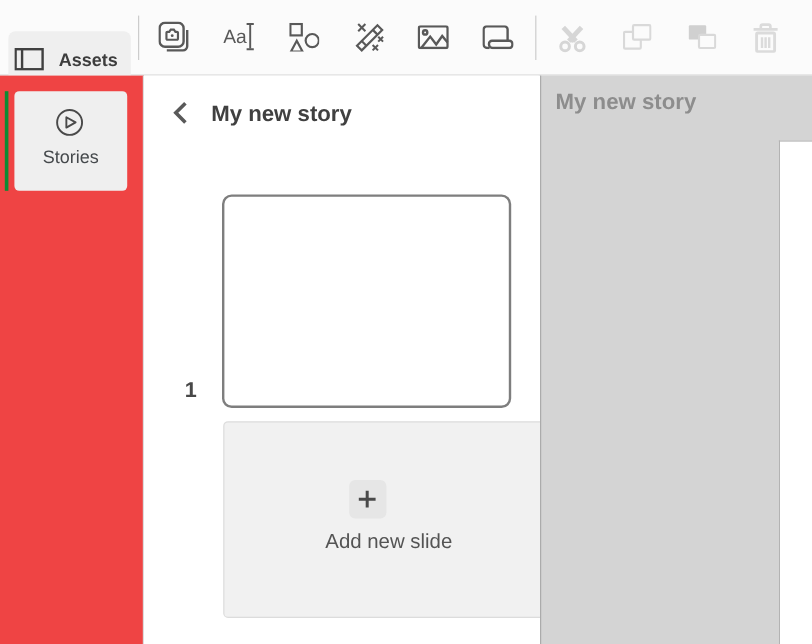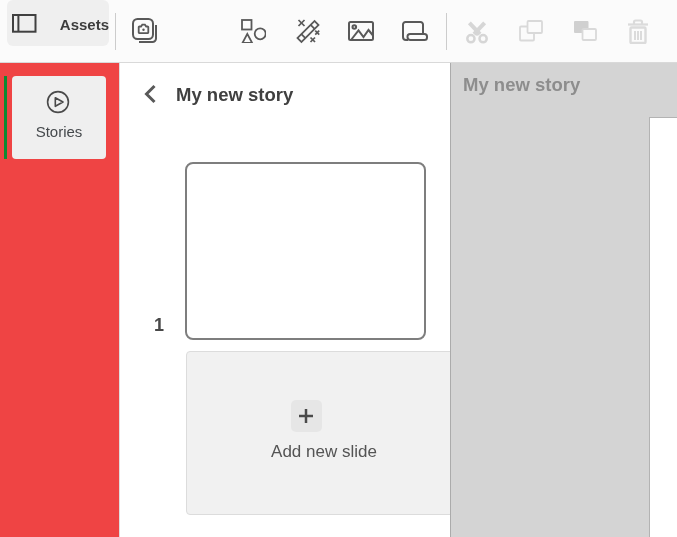--- a/index.html
+++ b/index.html
@@ -1,18 +1,18 @@
 <!DOCTYPE html>
 <html><head>
 <meta charset="utf-8">
 <style>
   * { margin:0; padding:0; box-sizing:border-box; }
   html,body { width:677px; height:537px; overflow:hidden; font-family:"Liberation Sans", sans-serif; background:#fff; }
   .toolbar { position:absolute; left:0; top:0; width:677px; height:63px; background:#fbfbfb; border-bottom:1px solid #d9d9d9; }
-  .assets-btn { position:absolute; left:7px; top:0; width:102px; height:46px; background:#efefef; border-radius:6px; display:flex; align-items:center;justify-content:space-between; }
+  .assets-btn { position:absolute; left:7px; top:26px; width:102px; height:46px; background:#efefef; border-radius:6px; display:flex; align-items:center; }
   .assets-btn svg { margin-left:5px; }
   .assets-btn span { font-size:15px; font-weight:700; color:#3d3d3d; margin-left:11px; position:relative; top:1px; }
   .tsep { position:absolute; top:13px; width:1px; height:37px; background:#ccc; }
   .tbtn { position:absolute; top:0; width:54px; height:62px; display:flex; align-items:center; justify-content:center; }
   .sidebar { position:absolute; left:0; top:63px; width:120px; height:474px; background:#ef4444; border-right:1px solid #ddd; }
   .greenbar { position:absolute; left:4px; top:13px; width:3px; height:83px; background:#0d8a33; }
   .stories-btn { position:absolute; left:12px; top:13px; width:94px; height:83px; background:#efefef; border-radius:4px; text-align:center; }
   .stories-btn .txt { position:absolute; left:0; right:0; top:47px; font-size:15px; color:#45494c; }
   .stories-btn svg { position:absolute; left:50%; margin-left:-17.5px; top:10px; }
   .mid { position:absolute; left:120px; top:63px; width:329px; height:474px; background:#fff; }
@@ -38,20 +38,30 @@
     </svg>
     <span>Assets</span>
   </div>
   <div class="tsep" style="left:115px"></div>
   <div class="tbtn" style="left:118px">
     <svg width="26" height="26" viewBox="0 0 26 26" fill="none" stroke="#595959" stroke-width="2">
       <rect x="1" y="1" width="20" height="20" rx="4.5"></rect>
       <path d="M24 7 v13.5 a3.5 3.5 0 0 1 -3.5 3.5 H7" stroke-width="2"></path>
       <path d="M7.5 8.5 h1.5 l1.3-1.8 h2.6 l1.3 1.8 h1.3 a0.8 0.8 0 0 1 0.8 0.8 v5 a0.8 0.8 0 0 1 -0.8 0.8 h-8 a0.8 0.8 0 0 1 -0.8-0.8 v-5 a0.8 0.8 0 0 1 0.8-0.8 z" stroke-width="1.8"></path>
       <circle cx="11.5" cy="11.7" r="1.2" fill="#595959" stroke="none"></circle>
+    </svg>
+  </div>
+  <div class="tbtn" style="left:172px">
+    <svg width="27" height="24" viewBox="0 0 27 24">
+      <text x="0" y="17" font-family="Liberation Sans" font-size="16" fill="#595959">Aa</text>
+      <g stroke="#595959" stroke-width="1.6" fill="none">
+        <line x1="22.5" y1="1.5" x2="22.5" y2="21.5"></line>
+        <line x1="19.5" y1="1" x2="25.5" y2="1"></line>
+        <line x1="19.5" y1="22" x2="25.5" y2="22"></line>
+      </g>
     </svg>
   </div>
   <div class="tbtn" style="left:226px">
     <svg width="25" height="24" viewBox="0 0 25 24" fill="none" stroke="#595959" stroke-width="1.8">
       <rect x="1" y="1" width="9.5" height="9.5"></rect>
       <circle cx="19.2" cy="14.8" r="5.5"></circle>
       <path d="M1.5 23.9 L6.3 14.9 L11.1 23.9 z"></path>
     </svg>
   </div>
   <div class="tbtn" style="left:280px">

